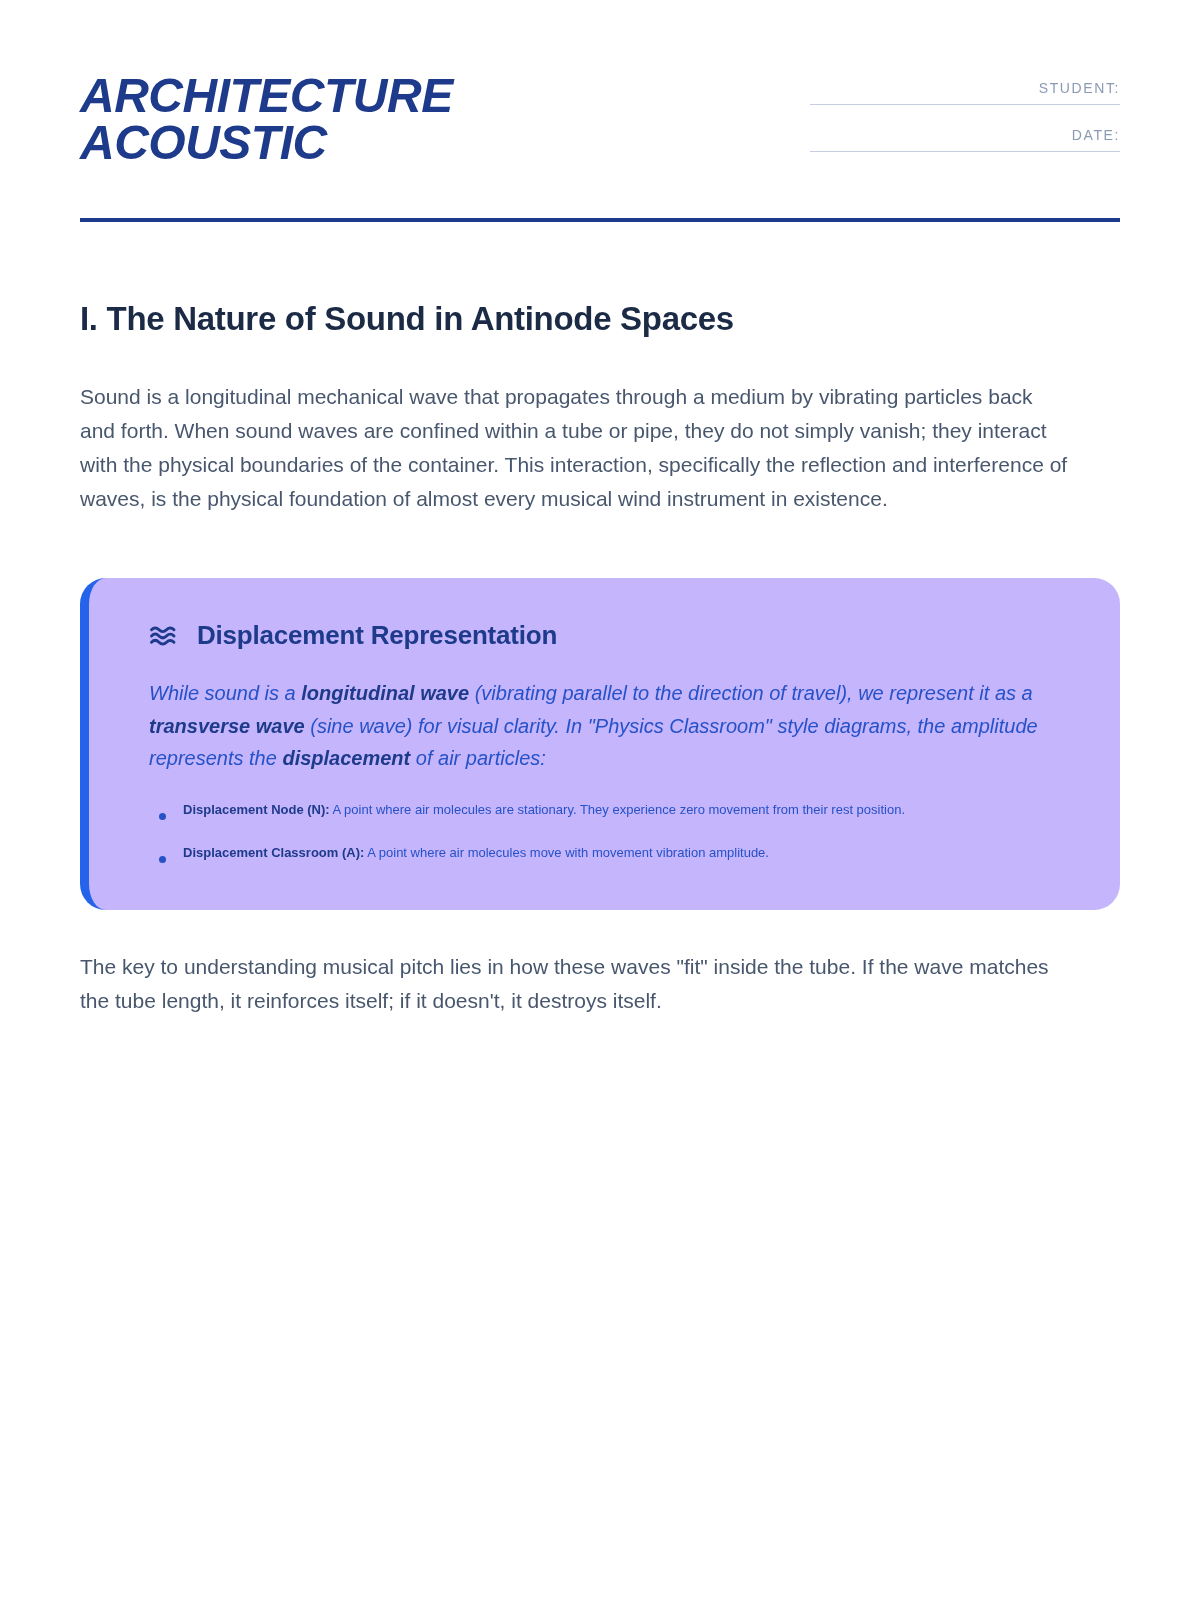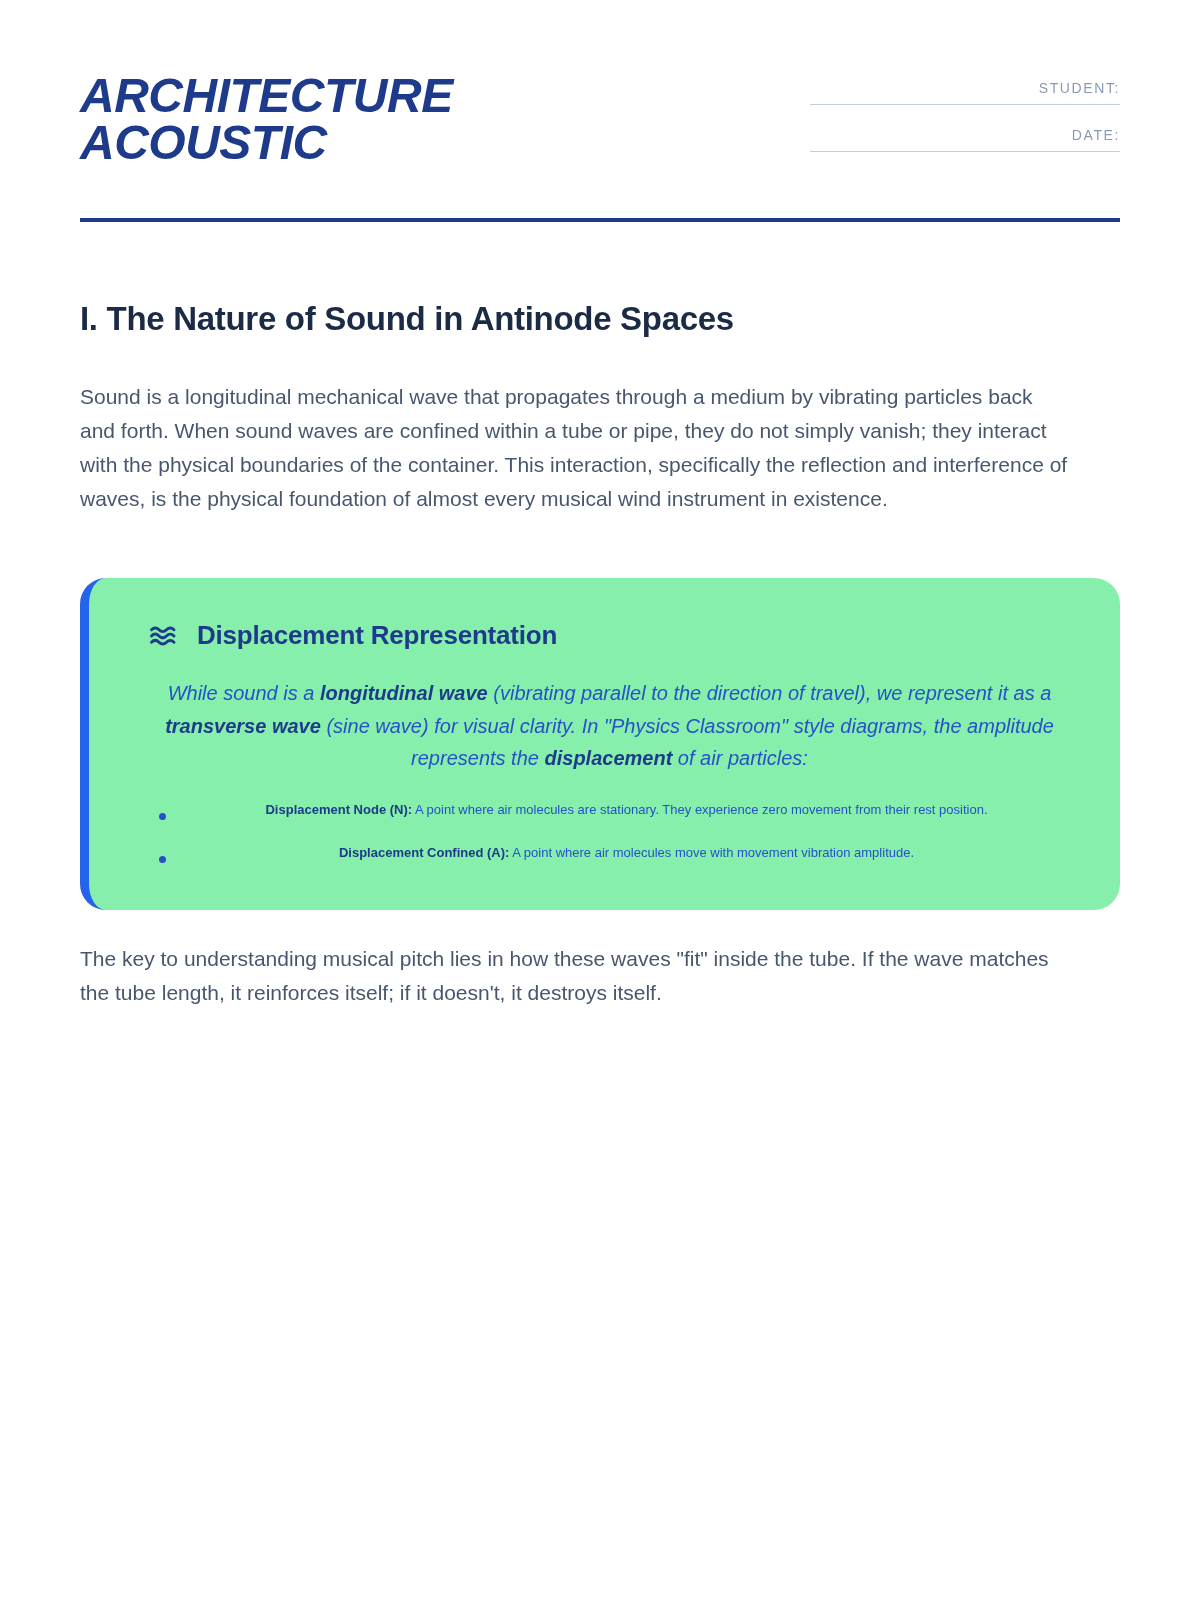--- a/index.html
+++ b/index.html
@@ -104,27 +104,26 @@
     font-size: 21px;
     line-height: 1.62;
     color: #48576e;
     max-width: 990px;
   }
 
   
   .callout {
     position: relative;
     margin: 62px 0 0 0;
-    background: #86efac;
+    background: #c4b5fd;
     border-left: 9px solid #2563eb;
     border-radius: 26px;
     padding: 42px 50px 46px 60px;
     max-width: 1040px;
     box-sizing: border-box;
-    text-align: center;
   }
 
   .callout-head {
     display: flex;
     align-items: center;
     gap: 18px;
     margin: 0 0 26px 0;
   }
   .wave-icon {
     width: 30px;
@@ -168,21 +167,21 @@
     left: -24px;
     top: 13px;
     width: 7px;
     height: 7px;
     border-radius: 50%;
     background: #2651c7;
   }
   .callout-list li b { color: #1e3a8a; font-weight: 700; }
 
   .closing-text {
-    margin: 32px 0 0 0;
+    margin: 40px 0 0 0;
     font-size: 21px;
     line-height: 1.62;
     color: #48576e;
     max-width: 980px;
   }
 </style>
 </head>
 <body>
 
 <div class="page">
@@ -223,20 +222,20 @@
         <path d="M2 12c2 -2 4 -2 6 0s4 2 6 0 4 -2 6 0"></path>
         <path d="M2 17c2 -2 4 -2 6 0s4 2 6 0 4 -2 6 0"></path>
       </svg>
       <span class="callout-title">Displacement Representation</span>
     </div>
 
     <p class="callout-text"><span>While sound is a </span><b>longitudinal wave</b><span> (vibrating parallel to the direction of travel), we represent it as a </span><b>transverse wave</b><span> (sine wave) for visual clarity. In "Physics Classroom" style diagrams, the amplitude represents the </span><b>displacement</b><span> of air particles:</span></p>
 
     <ul class="callout-list">
       <li><b>Displacement Node (N):</b><span> A point where air molecules are stationary. They experience zero movement from their rest position.</span></li>
-      <li><b>Displacement Confined (A):</b><span> A point where air molecules move with movement vibration amplitude.</span></li>
+      <li><b>Displacement Classroom (A):</b><span> A point where air molecules move with movement vibration amplitude.</span></li>
     </ul>
 
   </div>
 
   <p class="closing-text">The key to understanding musical pitch lies in how these waves "fit" inside the tube. If the wave matches the tube length, it reinforces itself; if it doesn't, it destroys itself.</p>
 
 </div>
 
 </body></html>

